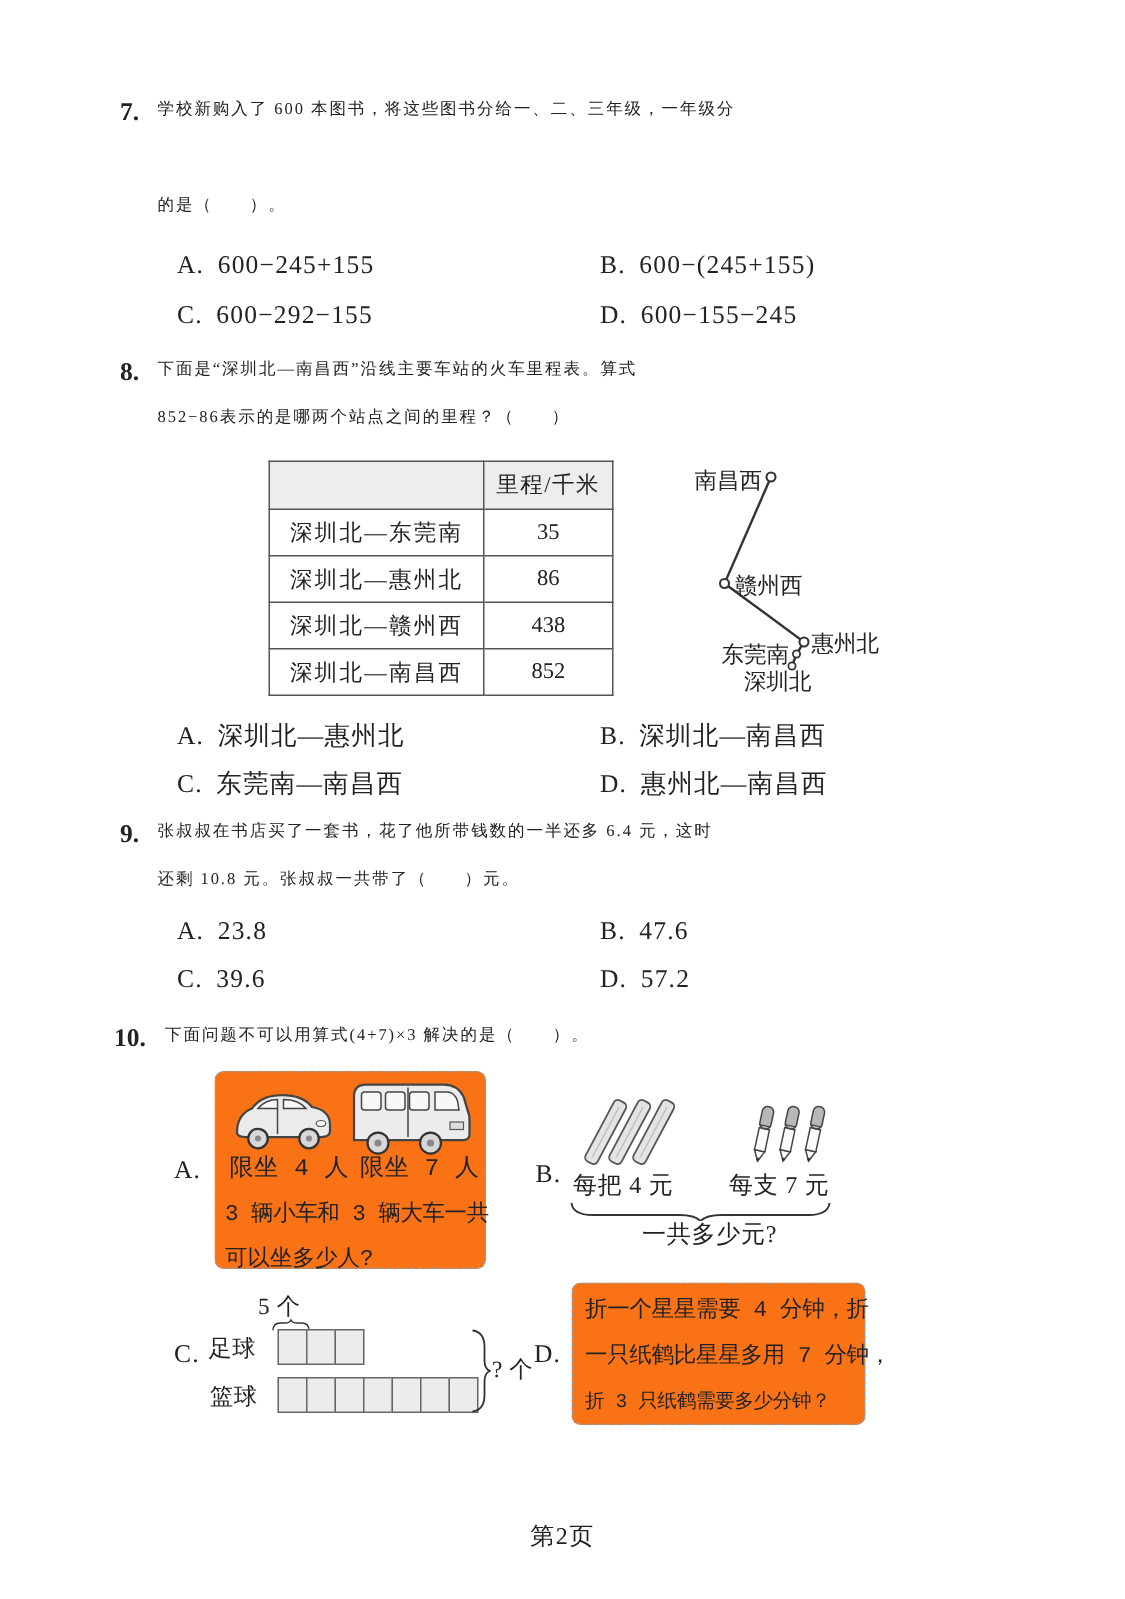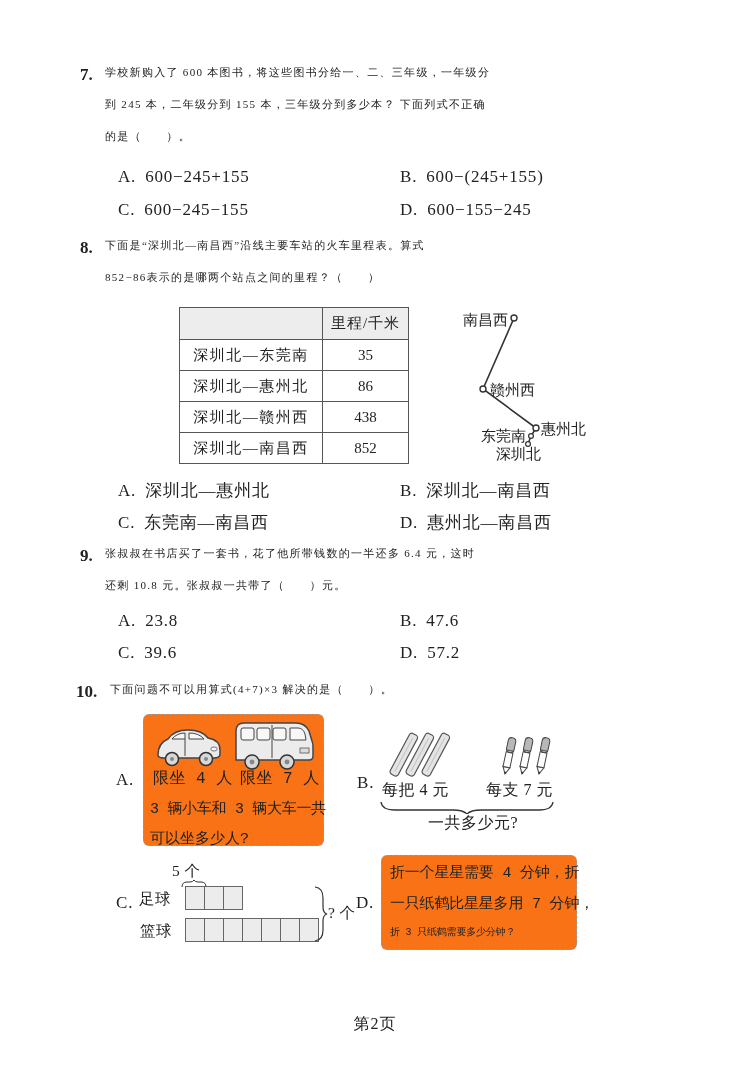--- a/index.html
+++ b/index.html
@@ -27,31 +27,30 @@
   .footer{width:750px;text-align:center;font-size:16px;letter-spacing:1px;}
   svg text{font-family:"Liberation Serif","DejaVu Serif",serif;fill:#222;}
 </style>
 </head>
 <body>
 
 <div class="page">
 
   <div class="abs qnum" style="left:80px;top:65px">7.</div>
   <div class="abs qline" style="left:105px;top:65px">学校新购入了 600 本图书，将这些图书分给一、二、三年级，一年级分</div>
-  <div class="abs qline" style="left:105px;top:97px">到 245 本，二年级分到 155 本，三年级分到多少本？ 下面列式不正确</div>
   <div class="abs qline" style="left:105px;top:129px">的是（　　）。</div>
 
   <div class="abs opt" style="left:118px;top:167px">
     <span class="lab">A.</span><span>600−245+155</span>
   </div>
   <div class="abs opt" style="left:400px;top:167px">
     <span class="lab">B.</span><span>600−(245+155)</span>
   </div>
   <div class="abs opt" style="left:118px;top:200px">
-    <span class="lab">C.</span><span>600−245−155</span>
+    <span class="lab">C.</span><span>600−292−155</span>
   </div>
   <div class="abs opt" style="left:400px;top:200px">
     <span class="lab">D.</span><span>600−155−245</span>
   </div>
 
   <div class="abs qnum" style="left:80px;top:238px">8.</div>
   <div class="abs qline" style="left:105px;top:238px">下面是“深圳北—南昌西”沿线主要车站的火车里程表。算式</div>
   <div class="abs qline" style="left:105px;top:270px">852−86表示的是哪两个站点之间的里程？（　　）</div>
 
   <table class="mileage abs" style="left:179px;top:307px">
@@ -226,18 +225,18 @@
     </div>
   <svg class="abs" style="left:313px;top:885px" width="15" height="58" viewBox="0 0 15 58">
     <path d="M2 2 Q10 3 10 13 L10 22 Q10 28 14 29 Q10 30 10 36 L10 45 Q10 55 2 56" fill="none" stroke="#333" stroke-width="1.2"></path>
   </svg>
   <div class="abs smalltext" style="left:328px;top:903px">? 个</div>
 
   <div class="abs opt" style="left:356px;top:893px">D.</div>
   <div class="abs dashbox" style="left:381px;top:855px;width:194px;height:93px">
     <div class="abs" style="left:8px;top:7px;font-size:15px;white-space:nowrap;letter-spacing:-0.2px">折一个星星需要 4 分钟，折</div>
     <div class="abs" style="left:8px;top:38px;font-size:15px;white-space:nowrap;letter-spacing:-0.2px">一只纸鹤比星星多用 7 分钟，</div>
-    <div class="abs" style="left:8px;top:69px;font-size:10px;white-space:nowrap;letter-spacing:-0.2px">折 3 只纸鹤需要多少分钟？</div>
+    <div class="abs" style="left:8px;top:69px;font-size:13px;white-space:nowrap;letter-spacing:-0.2px">折 3 只纸鹤需要多少分钟？</div>
   </div>
 
   <div class="abs footer" style="top:1014px;left:0">第2页</div>
 
 </div>
 
 </body></html>

